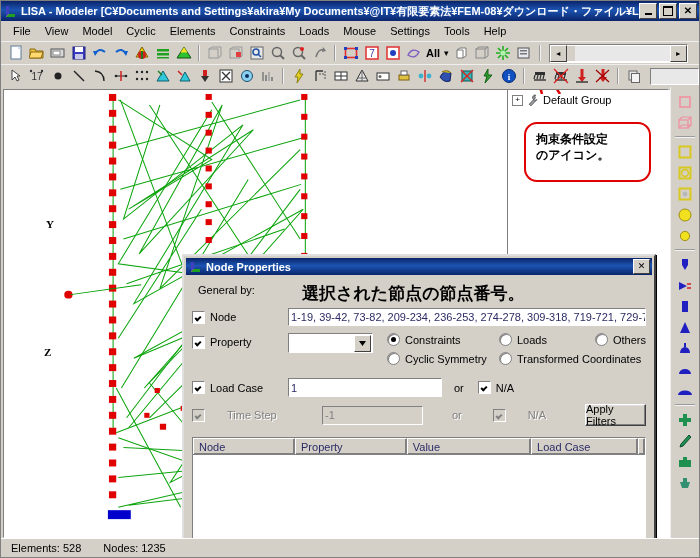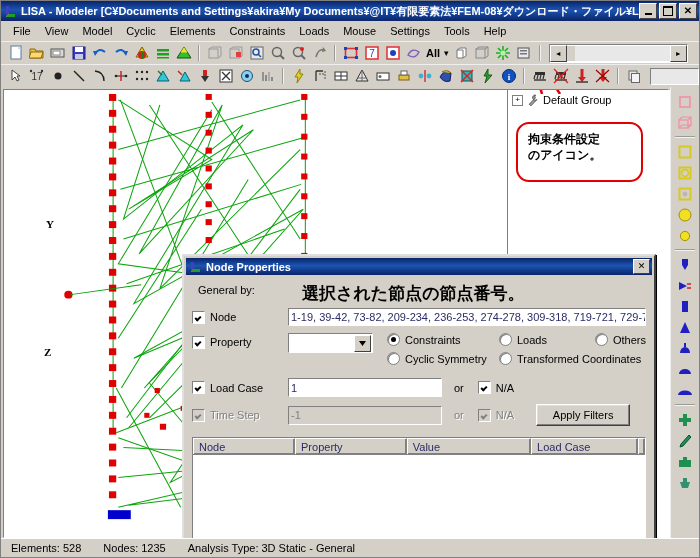--- a/index.html
+++ b/index.html
@@ -127,21 +127,21 @@
     padding:3px 2px 0 4px;font-size:11px;color:#000;
   }
   .tree-expander{
     width:9px;height:9px;border:1px solid #808080;background:#fff;
     display:flex;align-items:center;justify-content:center;
     font-size:8px;line-height:8px;color:#000;flex:0 0 9px;
   }
   .tree-icon{width:14px;height:14px;flex:0 0 14px;}
   
   .callout{
-    position:absolute;left:8px;top:32px;
+    position:absolute;left:16px;top:32px;
     width:123px;height:56px;
     border:2px solid #e00000;border-radius:13px;
     background:#fff;
     z-index:7;
   }
   .callout-text{
     padding:7px 0 0 10px;
     font-size:12px;font-weight:bold;color:#000;
     line-height:16px;
     font-family:"DejaVu Sans","Liberation Sans",sans-serif;
@@ -1014,21 +1014,21 @@
 
         <div class="row" style="margin-top:13px;">
           <span class="chk checked"></span>
           <span class="lbl">Load Case</span>
           <span class="txtfield" style="width:148px;margin-left:12px;height:17px;">1</span>
           <span style="margin-left:12px;font-size:11px;color:#000;">or</span>
           <span class="chk checked" style="margin-left:14px;"></span>
           <span style="font-size:11px;color:#000;">N/A</span>
         </div>
 
-        <div class="row" style="margin-top:7px;">
+        <div class="row" style="margin-top:7px;gap:17px;">
           <span class="chk checked disabled"></span>
           <span class="lbl disabled">Time Step</span>
           <span class="txtfield disabled" style="width:148px;margin-left:12px;height:17px;">-1</span>
           <span style="margin-left:12px;font-size:11px;color:#808080;text-shadow:1px 1px 0 #fff;">or</span>
           <span class="chk checked disabled" style="margin-left:14px;"></span>
           <span style="font-size:11px;color:#808080;text-shadow:1px 1px 0 #fff;">N/A</span>
           <span class="btn" style="width:92px;height:20px;margin-left:22px;">Apply Filters</span>
         </div>
 
         <div class="grid" style="margin-top:11px;height:118px;">
@@ -1043,16 +1043,15 @@
         </div>
 
       </div>
     </div>
 
   </div>
 
   <div class="statusbar">
     <span class="status-sunken" style="border:none;">Elements: 528</span>
     <span class="status-sunken" style="border:none;">Nodes: 1235</span>
-    <span class="status-sunken" style="border:none;">Analysis Type: 3D Static - General</span>
   </div>
 
 </div>
 
 </body></html>

